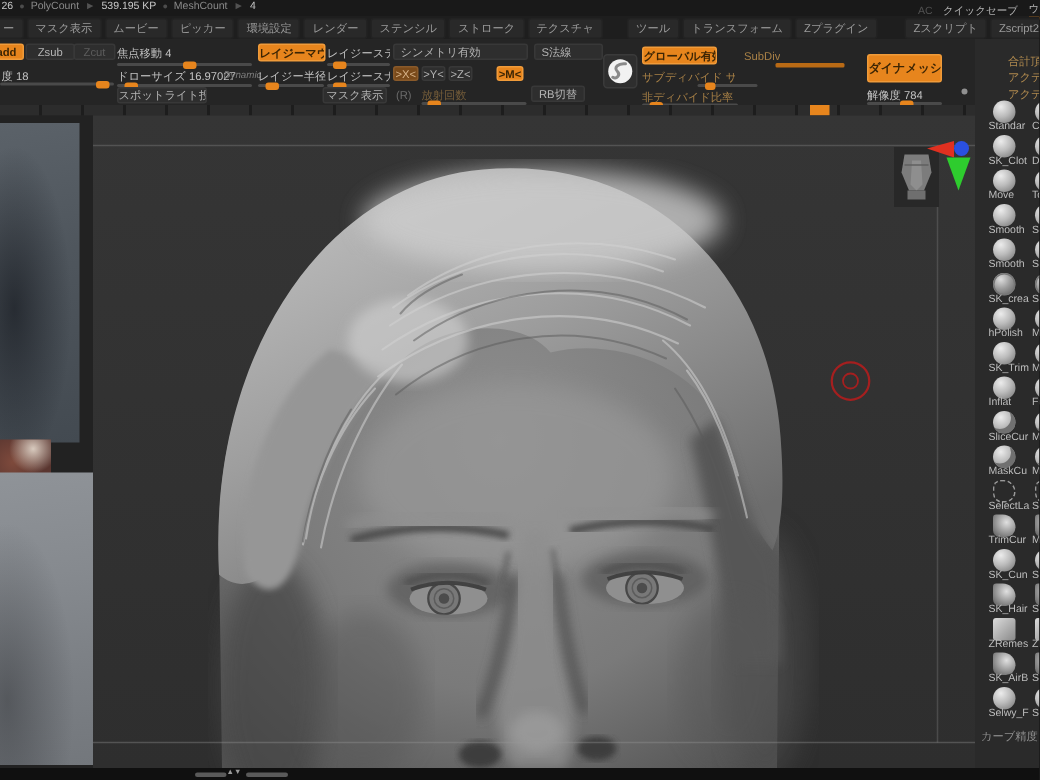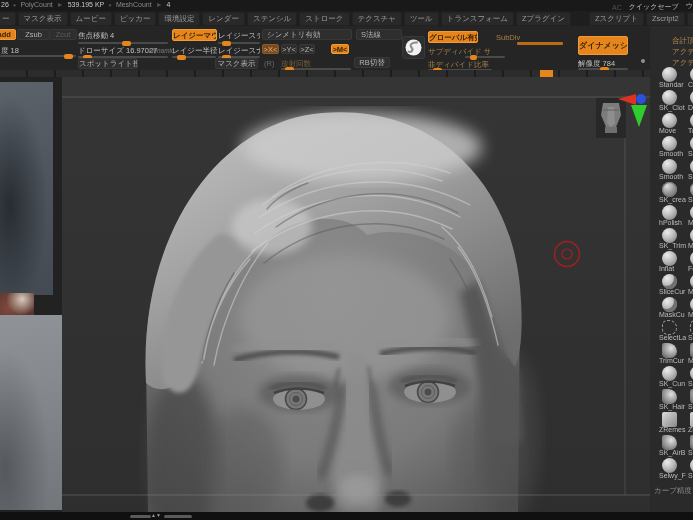--- a/index.html
+++ b/index.html
@@ -107,21 +107,21 @@
     <div style="display:flex">
 
     <div class="mi" style="margin-left:2px">マスク表示</div>
         <div class="mi" style="margin-left:2px">ムービー</div>
         <div class="mi" style="margin-left:2px">ピッカー</div>
         <div class="mi" style="margin-left:2px">環境設定</div>
         <div class="mi" style="margin-left:2px">レンダー</div>
         <div class="mi" style="margin-left:2px">ステンシル</div>
         <div class="mi" style="margin-left:2px">ストローク</div>
         <div class="mi" style="margin-left:2px">テクスチャ</div>
-        <div class="mi" style="margin-left:2px">ツール</div>
+        <div class="mi" style="margin-left:16px">ツール</div>
         <div class="mi" style="margin-left:2px">トランスフォーム</div>
         <div class="mi" style="margin-left:2px">Zプラグイン</div>
         <div class="mi" style="margin-left:18px">Zスクリプト</div>
         <div class="mi" style="margin-left:2px">Zscript2</div>
         <div class="mi" style="margin-left:2px">Zscript3</div>
       </div>
   </div>
 
   <div class="shelf">
     <div class="btn orange" style="left:-12px;top:3px;width:28px;height:11px;line-height:10px;">Zadd</div>

